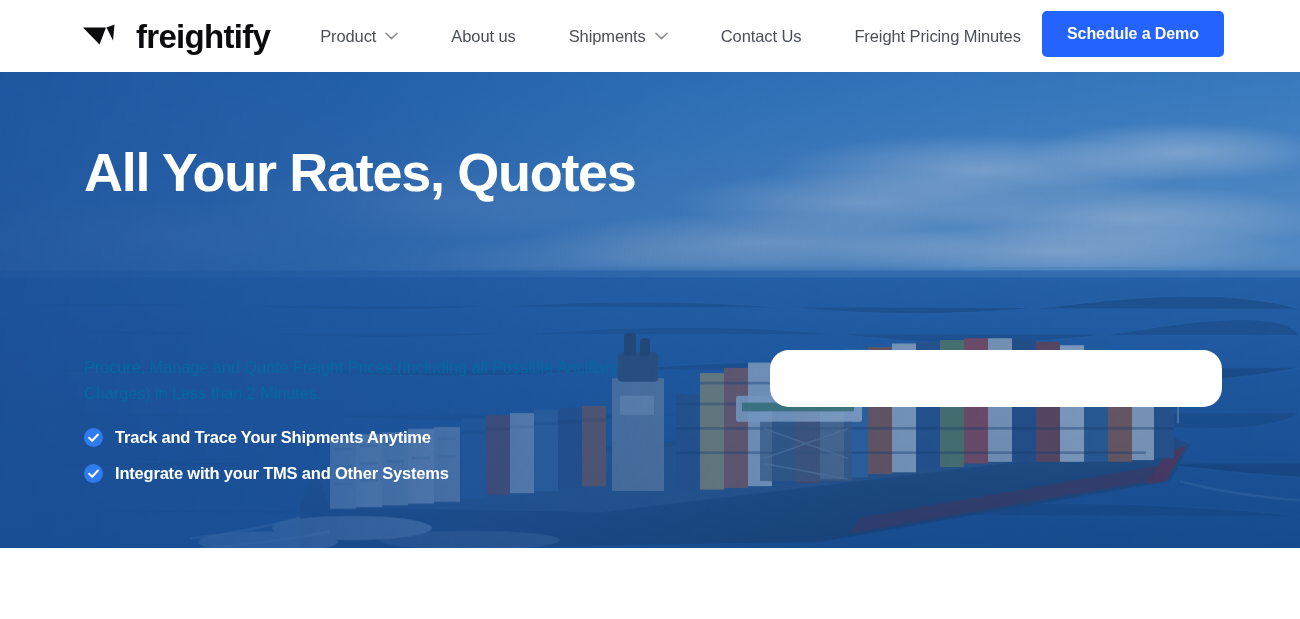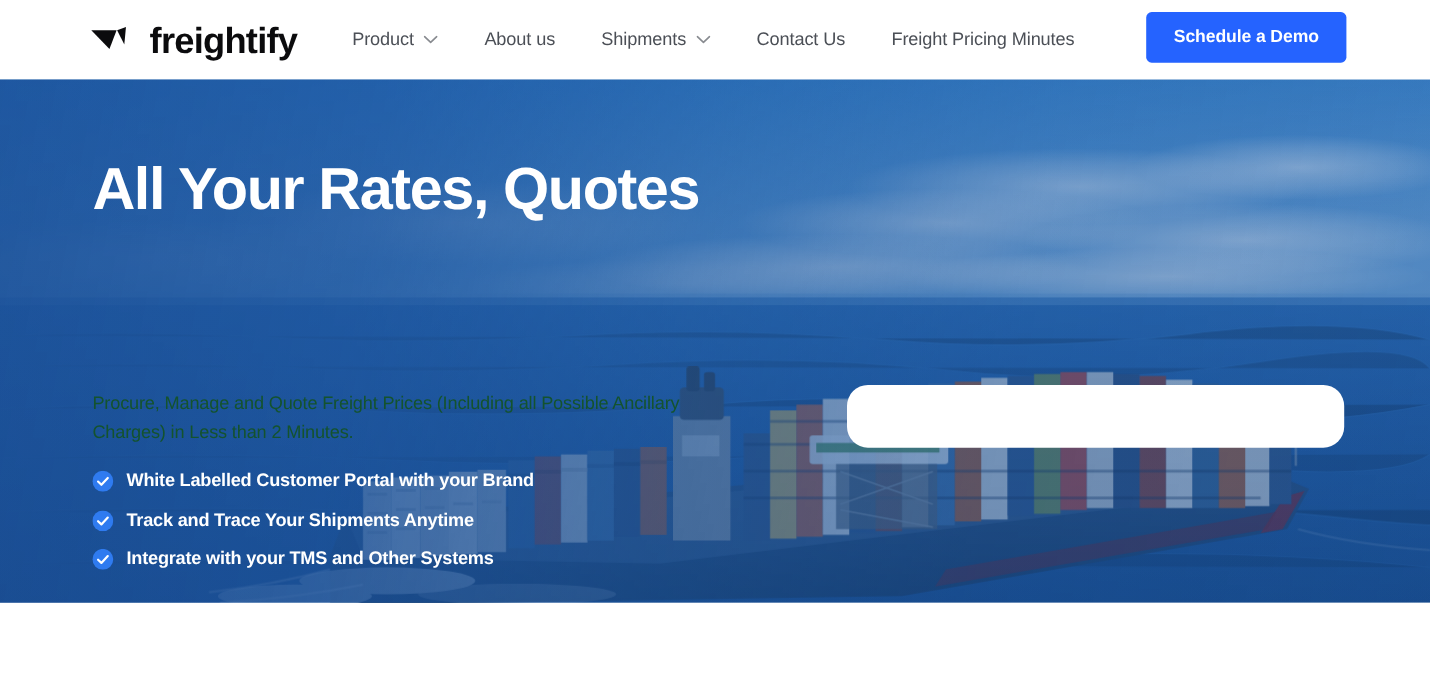--- a/index.html
+++ b/index.html
@@ -19,21 +19,21 @@
   #brand{
     display:flex; align-items:center; gap:7px;
     margin-left:82px; text-decoration:none;
   }
   #brand-mark{ width:47px; height:26px; display:block; flex:none; }
   #brand-name{
     font-size:33px; font-weight:700; color:#0b0b0d;
     letter-spacing:-0.7px; line-height:1;
   }
   #main-nav{
-    display:flex; align-items:center; margin-left:31px; gap:4px;
+    display:flex; align-items:center; margin-left:31px; gap:15px;
   }
   .nav-item{
     display:flex; align-items:center; gap:9px;
     font-size:16.5px; color:#4b4f56; letter-spacing:-0.1px;
     padding:0 19px; height:72px; cursor:pointer; white-space:nowrap;
   }
   .chev{ width:13px; height:8px; display:block; flex:none; opacity:.72; }
   #header-cta{
     position:absolute; right:76px; top:11px;
     width:182px; height:46px; border:0; border-radius:5px;
@@ -69,21 +69,21 @@
 
   #hero-title{
     position:absolute; left:84px; top:68px; width:700px;
     color:#ffffff; font-size:54px; font-weight:700;
     line-height:64px; letter-spacing:-1.3px;
   }
   #hero-title .ln{ display:block; }
 
   #hero-sub{
     position:absolute; left:84px; top:282px; width:540px;
-    color:#14532d; font-size:16.5px; line-height:26px; letter-spacing:-0.15px;
+    color:#0369a1; font-size:16.5px; line-height:26px; letter-spacing:-0.15px;
   }
 
   #hero-benefits{
     position:absolute; left:84px; top:348px; list-style:none;
   }
   .benefit{
     display:flex; align-items:center; gap:12px; height:35.5px;
   }
   .check-icon{ width:19px; height:19px; display:block; flex:none; }
   .benefit-label{
@@ -327,27 +327,20 @@
   <div id="hero-content">
 
     <h1 id="hero-title">
       <span class="ln">All Your Rates, Quotes</span>
     </h1>
 
     <p id="hero-sub">Procure, Manage and Quote Freight Prices (Including all Possible Ancillary Charges) in Less than 2 Minutes.</p>
 
     <ul id="hero-benefits">
 
-      <li class="benefit">
-        <svg class="check-icon" viewBox="0 0 20 20">
-          <circle cx="10" cy="10" r="10" fill="#2f7bf0"></circle>
-          <path d="M5.4 10.3 L8.6 13.4 L14.7 6.9" fill="none" stroke="#ffffff" stroke-width="2.1" stroke-linecap="round" stroke-linejoin="round"></path>
-        </svg>
-        <span class="benefit-label">White Labelled Customer Portal with your Brand</span>
-      </li>
 
       <li class="benefit">
         <svg class="check-icon" viewBox="0 0 20 20">
           <circle cx="10" cy="10" r="10" fill="#2f7bf0"></circle>
           <path d="M5.4 10.3 L8.6 13.4 L14.7 6.9" fill="none" stroke="#ffffff" stroke-width="2.1" stroke-linecap="round" stroke-linejoin="round"></path>
         </svg>
         <span class="benefit-label">Track and Trace Your Shipments Anytime</span>
       </li>
 
       <li class="benefit">

